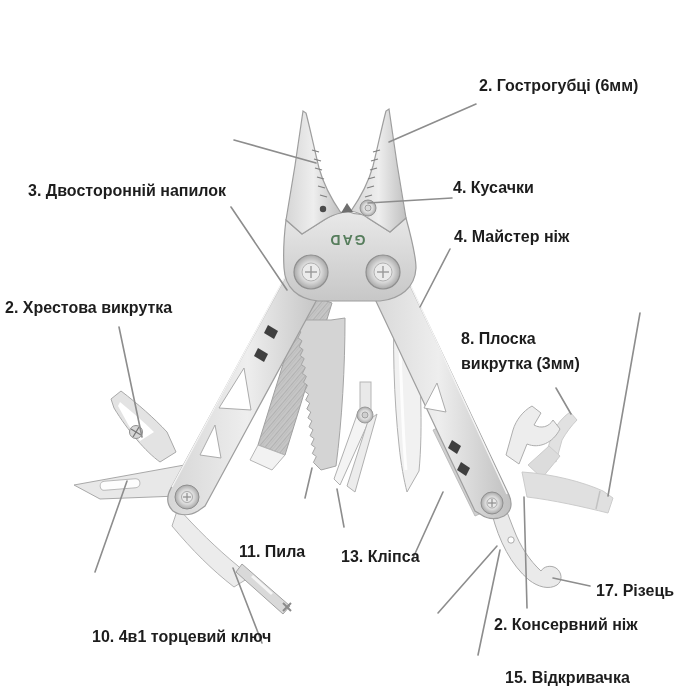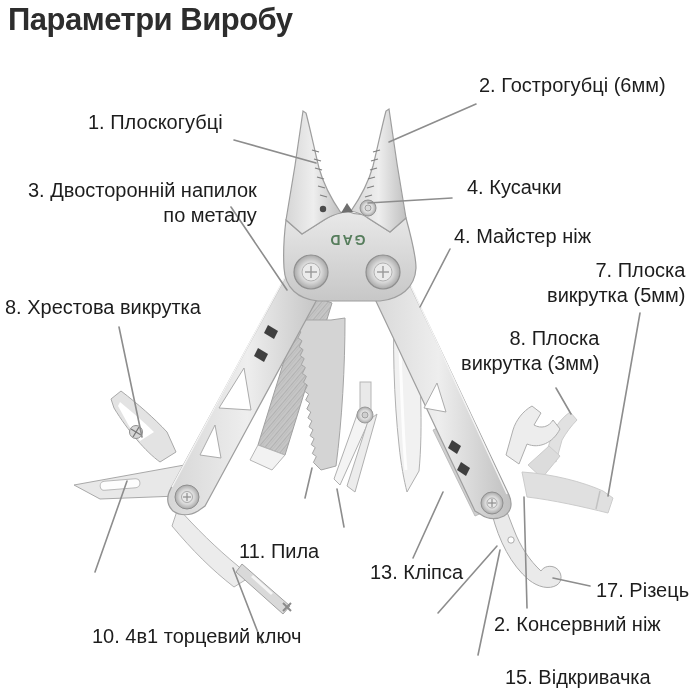--- a/index.html
+++ b/index.html
@@ -1,47 +1,46 @@
 <!DOCTYPE html>
 <html><head>
 <meta charset="utf-8">
 <style>
   html,body{margin:0;padding:0;background:#fff;}
   .stage{position:relative;width:700px;height:700px;background:#fff;overflow:hidden;
          font-family:"Liberation Sans","DejaVu Sans",sans-serif;}
   .title{position:absolute;left:8px;top:2px;font-size:31px;font-weight:800;
          color:#2d2d2d;letter-spacing:-0.5px;white-space:nowrap;}
   .art{position:absolute;left:0;top:0;width:700px;height:700px;}
-  .lbl{position:absolute;color:#1d1d1d;font-size:20px;line-height:25px;
-       font-weight:400;white-space:nowrap;text-align:right;}
+  .lbl{position:absolute;color:#1d1d1d;font-size:16px;line-height:25px;
+       font-weight:700;white-space:nowrap;}
   .lbl span{display:block;}
   #L1{left:88px;top:110px;}
   #L2{left:479px;top:73px;}
   #L3{left:28px;top:178px;}
-  #L4{left:467px;top:175px;}
+  #L4{left:453px;top:175px;}
   #L5{left:454px;top:224px;}
   #L6{left:5px;top:295px;}
   #L7{left:547px;top:258px;}
   #L8{left:461px;top:326px;}
   #L9{left:2px;top:578px;}
   #L10{left:92px;top:624px;}
   #L11{left:239px;top:503px;margin-top:36px;}
   #L12{left:287px;top:531px;}
-  #L13{left:341px;top:560px;margin-left:29px;}
+  #L13{left:341px;top:544px;}
   #L14{left:367px;top:617px;}
   #L15{left:464px;top:665px;margin-left:41px;}
   #L16{left:494px;top:612px;}
   #L17{left:596px;top:578px;}
 </style>
 </head>
 <body>
 
 <div class="stage">
 
-  <div class="title">Параметри Виробу</div>
 
   <svg class="art" viewBox="0 0 700 700" xmlns="http://www.w3.org/2000/svg">
     <defs>
       <pattern id="filetex" width="5" height="5" patternUnits="userSpaceOnUse" patternTransform="rotate(40)">
         <rect width="5" height="5" fill="#c6c6c6"></rect>
         <line x1="0" y1="0" x2="0" y2="5" stroke="#a3a3a3" stroke-width="1.2"></line>
         <line x1="2.5" y1="0" x2="2.5" y2="5" stroke="#b9b9b9" stroke-width="0.6"></line>
       </pattern>
       <linearGradient id="metalV" x1="0" y1="0" x2="1" y2="0">
         <stop offset="0" stop-color="#d6d6d6"></stop>
@@ -215,42 +214,34 @@
       <line x1="312" y1="468" x2="305" y2="498"></line>
       <line x1="337" y1="489" x2="344" y2="527"></line>
       <line x1="443" y1="492" x2="413" y2="558"></line>
       <line x1="497" y1="546" x2="438" y2="613"></line>
       <line x1="500" y1="550" x2="478" y2="655"></line>
       <line x1="524" y1="497" x2="527" y2="608"></line>
       <line x1="553" y1="578" x2="590" y2="586"></line>
     </g>
   </svg>
 
-  <div class="lbl" id="L1">
-      <span>1. Плоскогубці</span>
-    </div>
   <div class="lbl" id="L2">
       <span>2. Гострогубці (6мм)</span>
     </div>
   <div class="lbl" id="L3">
       <span>3. Двосторонній напилок</span>
-      <span>по металу</span>
     </div>
   <div class="lbl" id="L4">
       <span>4. Кусачки</span>
     </div>
   <div class="lbl" id="L5">
       <span>4. Майстер ніж</span>
     </div>
   <div class="lbl" id="L6">
-      <span>8. Хрестова викрутка</span>
-    </div>
-  <div class="lbl" id="L7">
-      <span>7. Плоска</span>
-      <span>викрутка (5мм)</span>
+      <span>2. Хрестова викрутка</span>
     </div>
   <div class="lbl" id="L8">
       <span>8. Плоска</span>
       <span>викрутка (3мм)</span>
     </div>
   <div class="lbl" id="L10">
       <span>10. 4в1 торцевий ключ</span>
     </div>
   <div class="lbl" id="L11">
       <span>11. Пила</span>

